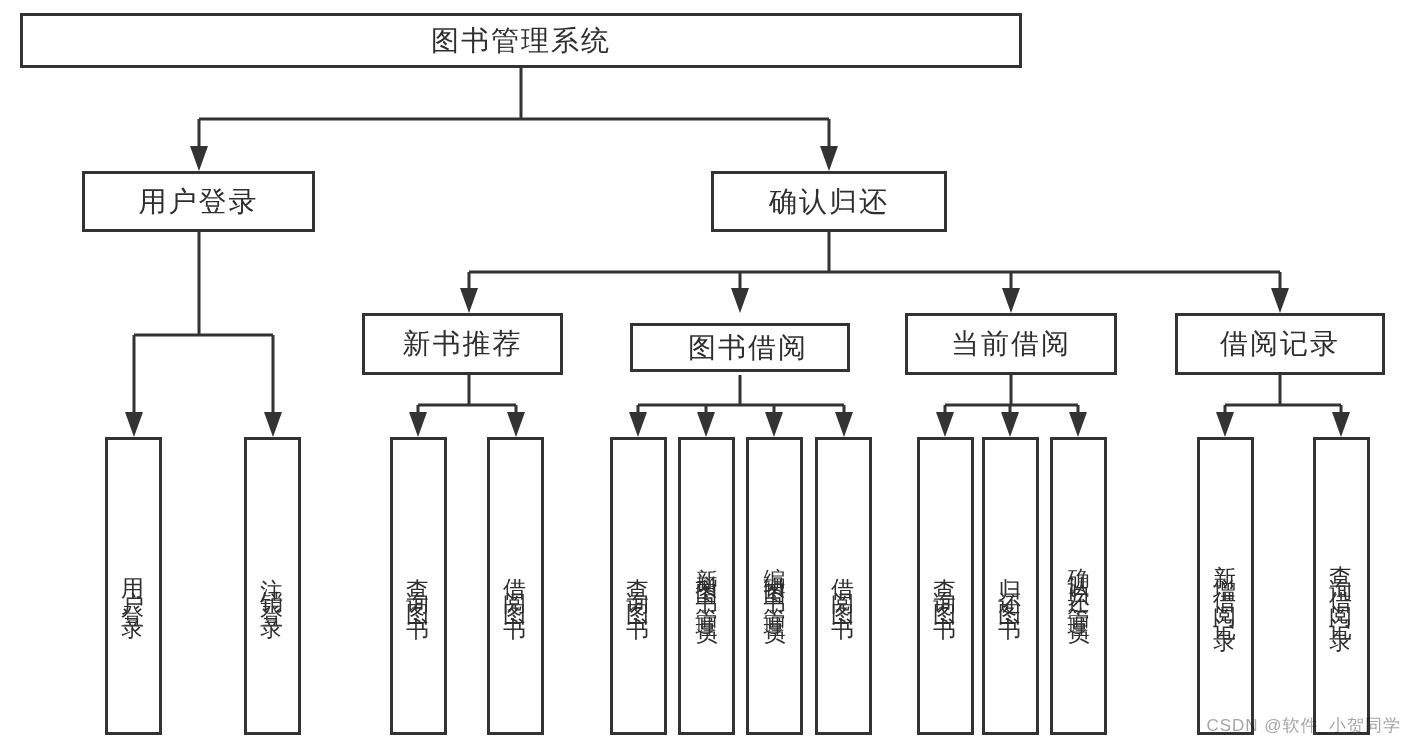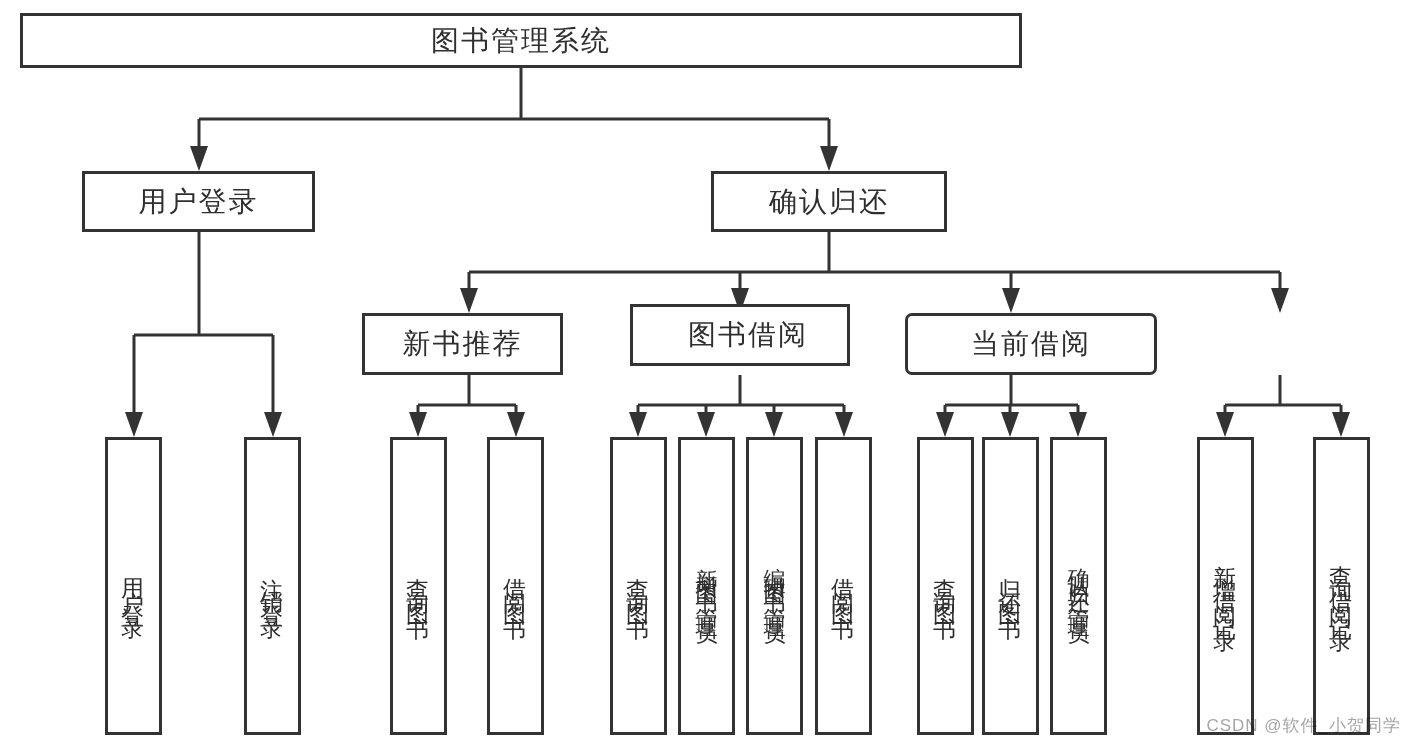--- a/index.html
+++ b/index.html
@@ -49,22 +49,22 @@
   }
   .vbox.tight {
     font-size: 22px;
     letter-spacing: 8px;
   }
   
   .n-root    { left: 20px;  top: 13px;  width: 1002px; height: 55px; }
   .n-login   { left: 82px;  top: 171px; width: 233px;  height: 61px; }
   .n-mgmt    { left: 711px; top: 171px; width: 236px;  height: 61px; }
   .n-rec     { left: 362px; top: 313px; width: 201px;  height: 62px; }
-  .n-borrow  { left: 630px; top: 304px; width: 220px;  height: 62px; padding-left: 16px; }
-  .n-current { left: 905px; top: 313px; width: 252px;  height: 62px; border-radius: 7px; }
+  .n-borrow  { left: 630px; top: 323px; width: 220px;  height: 49px; padding-left: 16px; }
+  .n-current { left: 905px; top: 313px; width: 212px;  height: 62px; }
   .n-records { left: 1175px;top: 313px; width: 210px;  height: 62px; }
   
   .l-a1 { left: 105px; }  .l-a2 { left: 244px; }
   .l-b1 { left: 390px; }  .l-b2 { left: 487px; }
   .l-c1 { left: 610px; }  .l-c2 { left: 678px; }
   .l-c3 { left: 746px; }  .l-c4 { left: 815px; }
   .l-d1 { left: 917px; }  .l-d2 { left: 982px; }  .l-d3 { left: 1050px; }
   .l-e1 { left: 1197px; } .l-e2 { left: 1313px; }
   .watermark {
     position: absolute;
@@ -139,20 +139,23 @@
 
   <div class="box hbox n-rec">
     <span>新书推荐</span>
   </div>
   <div class="box hbox n-borrow">
     <span>图书借阅</span>
   </div>
   <div class="box hbox n-current">
     <span>当前借阅</span>
   </div>
+  <div class="box hbox n-records">
+    <span>借阅记录</span>
+  </div>
 
   <div class="box vbox l-a1">
     <span>用户登录</span>
   </div>
   <div class="box vbox l-a2">
     <span>注销登录</span>
   </div>
 
   <div class="box vbox l-b1">
     <span>查询图书</span>

